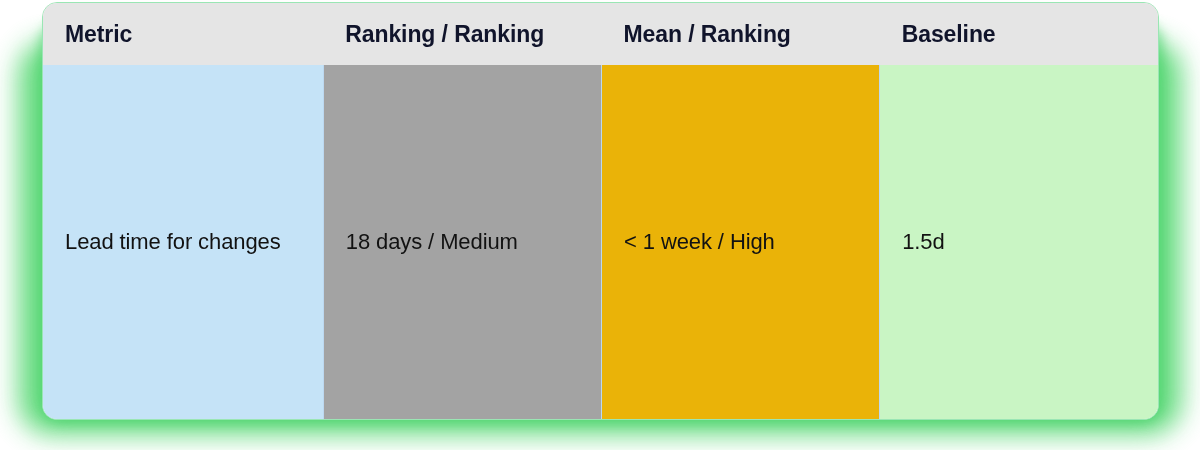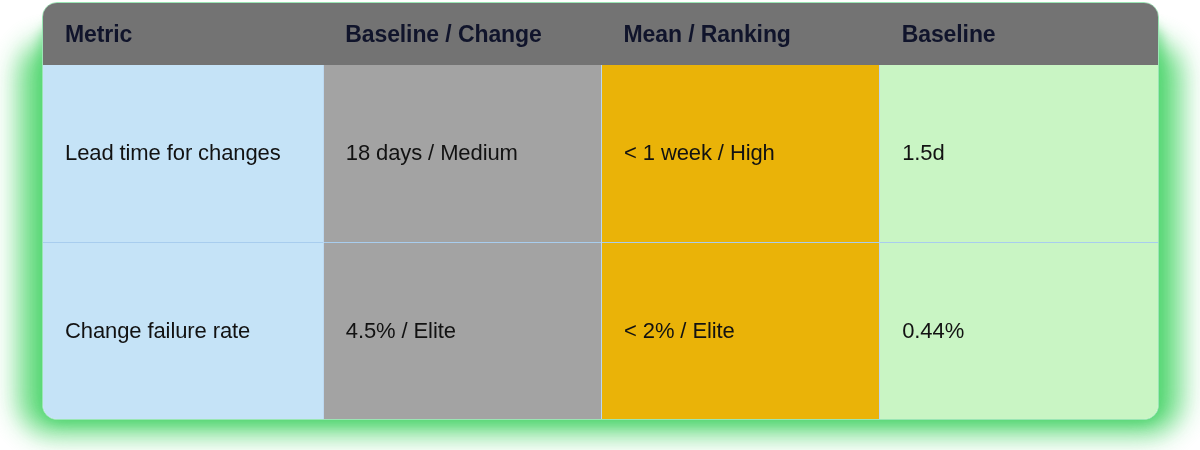--- a/index.html
+++ b/index.html
@@ -65,21 +65,21 @@
     height: 100%;
     table-layout: fixed;
   }
 
   table.metrics col.c-metric   { width: 280px; }
   table.metrics col.c-baseline { width: 278px; }
   table.metrics col.c-goal     { width: 278px; }
   table.metrics col.c-current  { width: 278px; }
 
   thead th {
-    background: #737373;
+    background: #e5e5e5;
     color: #10142b;
     font-size: 23px;
     font-weight: bold;
     text-align: left;
     padding: 0 0 0 22px;
     height: 62px;
     border: none;
     letter-spacing: -0.1px;
   }
 
@@ -119,33 +119,27 @@
   <table class="metrics">
     <colgroup>
       <col class="c-metric">
       <col class="c-baseline">
       <col class="c-goal">
       <col class="c-current">
     </colgroup>
     <thead>
       <tr>
         <th>Metric</th>
-        <th>Baseline / Change</th>
+        <th>Ranking / Ranking</th>
         <th>Mean / Ranking</th>
         <th>Baseline</th>
       </tr>
     </thead>
     <tbody>
       <tr>
         <td class="col-metric">Lead time for changes</td>
         <td class="col-base">18 days / Medium</td>
         <td class="col-goal">&lt; 1 week / High</td>
         <td class="col-current">1.5d</td>
       </tr>
-      <tr>
-        <td class="col-metric">Change failure rate</td>
-        <td class="col-base">4.5% / Elite</td>
-        <td class="col-goal">&lt; 2% / Elite</td>
-        <td class="col-current">0.44%</td>
-      </tr>
     </tbody>
   </table>
 </div>
 
 </body></html>

